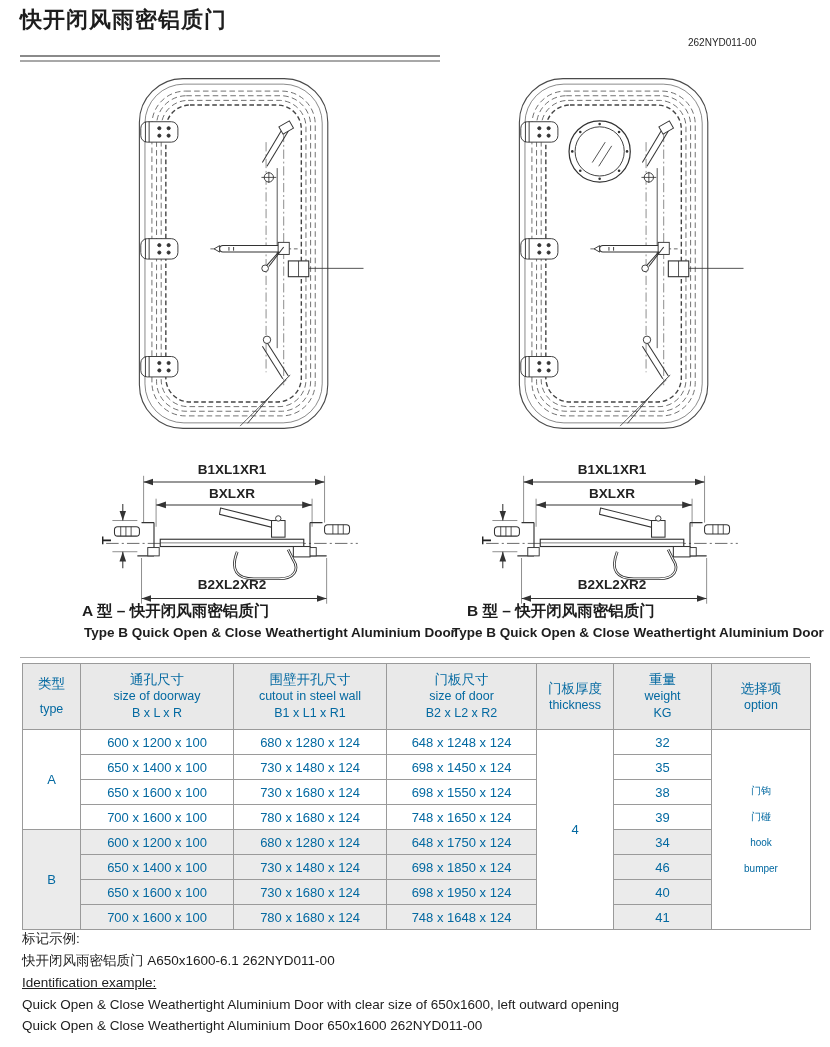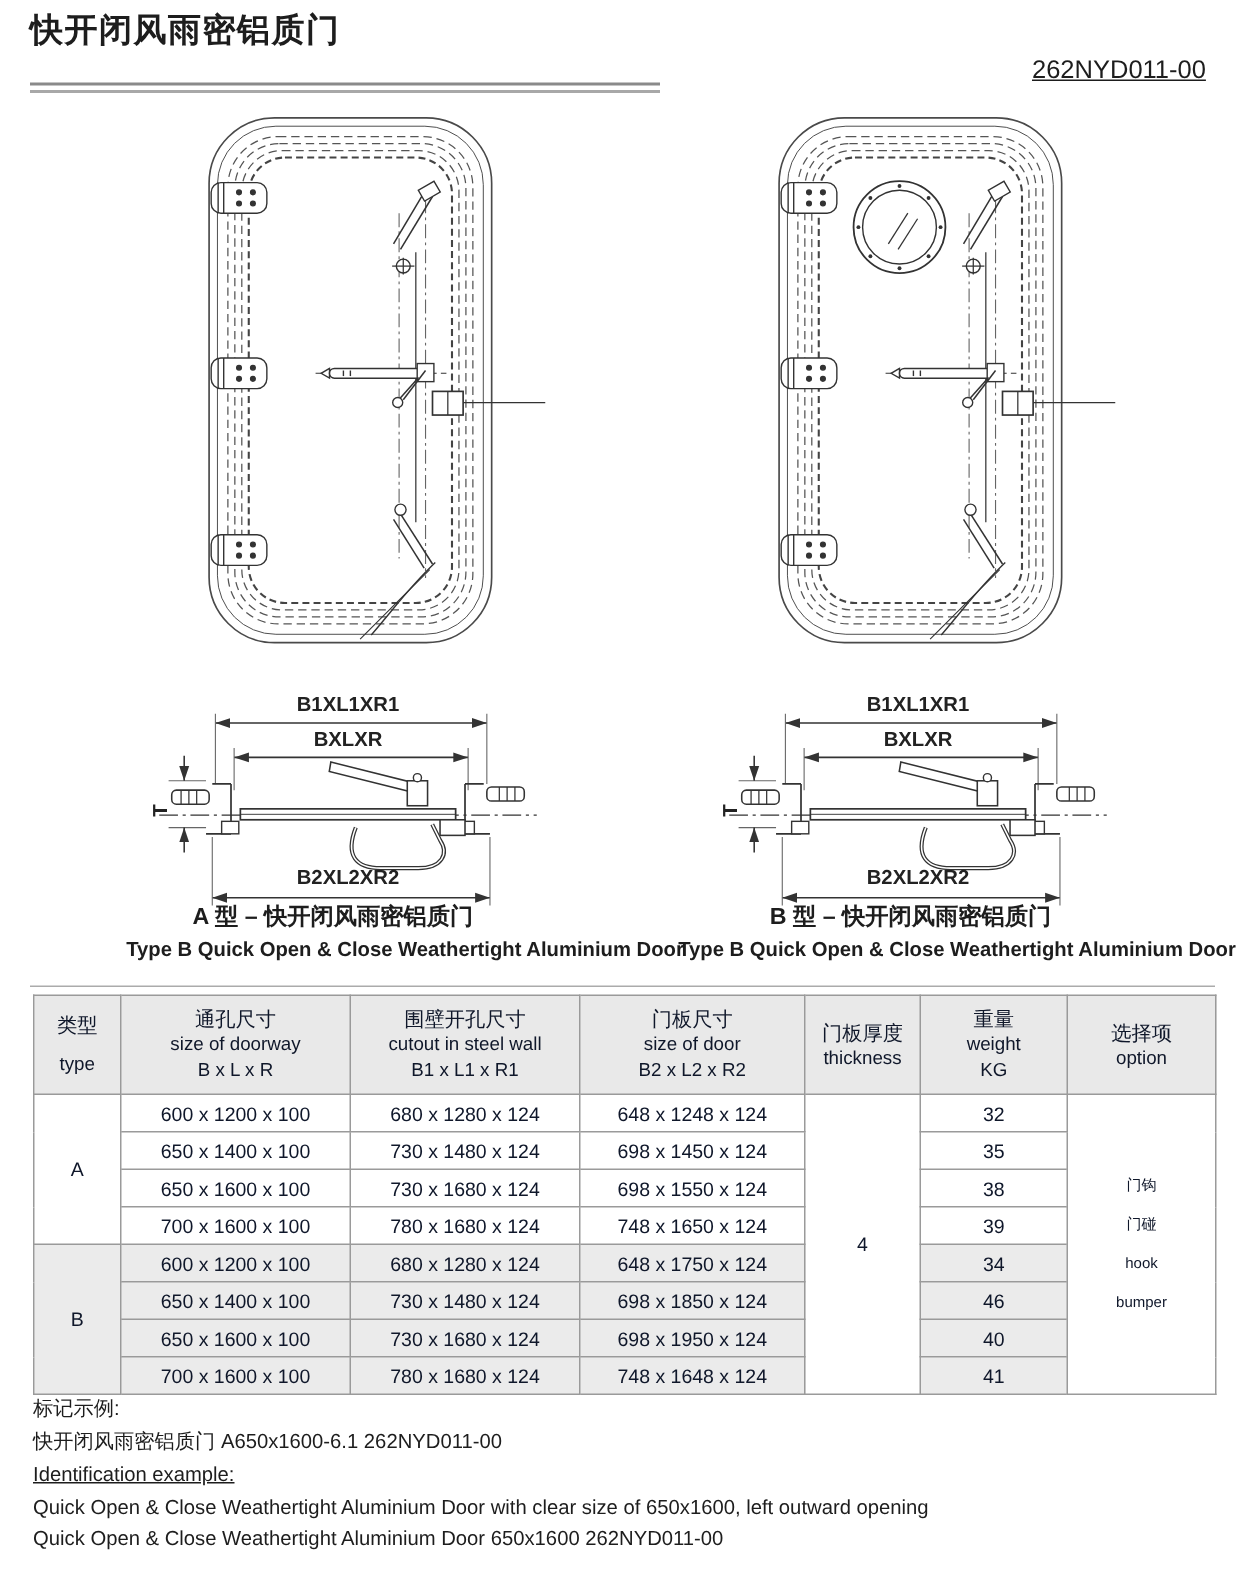--- a/index.html
+++ b/index.html
@@ -4,34 +4,34 @@
 <style>
   html,body{margin:0;padding:0;background:#fff;}
   body{font-family:"Liberation Sans",sans-serif;color:#1d1d1d;}
   .page{position:relative;width:830px;height:1047px;background:#fff;overflow:hidden;}
   .abs{position:absolute;}
 
   
   .title-zh{left:20px;top:5px;font-size:22px;font-weight:bold;letter-spacing:1px;}
   .title-en{left:20px;top:31px;font-size:17.5px;font-weight:bold;}
   .rule{left:20px;top:55px;width:420px;height:3px;border-top:2px solid #8a8a8a;border-bottom:2px solid #a8a8a8;}
-  .docno{left:688px;top:37px;font-size:17px;text-decoration:underline;}
+  .docno{left:688px;top:37px;font-size:10px;}
 
   
   svg{display:block;}
   svg text{font-family:"Liberation Sans",sans-serif;}
   .dimtxt{font-size:13px;font-weight:600;fill:#222;}
 
-  .cap-zh{font-size:15.5px;font-weight:bold;text-align:center;}
+  .cap-zh{font-size:15.5px;font-weight:bold;text-align:left;}
   .cap-en{font-size:13.5px;font-weight:600;text-align:center;}
 
   
   .hairline{left:20px;top:657px;width:790px;border-top:1px solid #ababab;}
   table.spec{position:absolute;left:22px;top:663px;width:788px;border-collapse:collapse;table-layout:fixed;font-size:13px;}
-  table.spec th, table.spec td{border:1px solid #9a9a9a;text-align:center;vertical-align:middle;padding:0;font-weight:normal;color:#0f172a;}
+  table.spec th, table.spec td{border:1px solid #9a9a9a;text-align:center;vertical-align:middle;padding:0;font-weight:normal;color:#0369a1;}
   table.spec thead th{background:#e9e9e9;height:65px;font-size:13px;line-height:17px;}
   table.spec tbody td{height:24px;font-size:13px;}
   table.spec .hzh{font-size:13.5px;}
   table.spec .hen{font-size:12.5px;}
   tr.shade td{background:#ebebeb;}
   td.white-span{background:#fff;}
   .optcell div{line-height:26px;font-size:10px;}
 
   
   .footer{left:22px;top:929px;font-size:13.5px;line-height:20.5px;}

